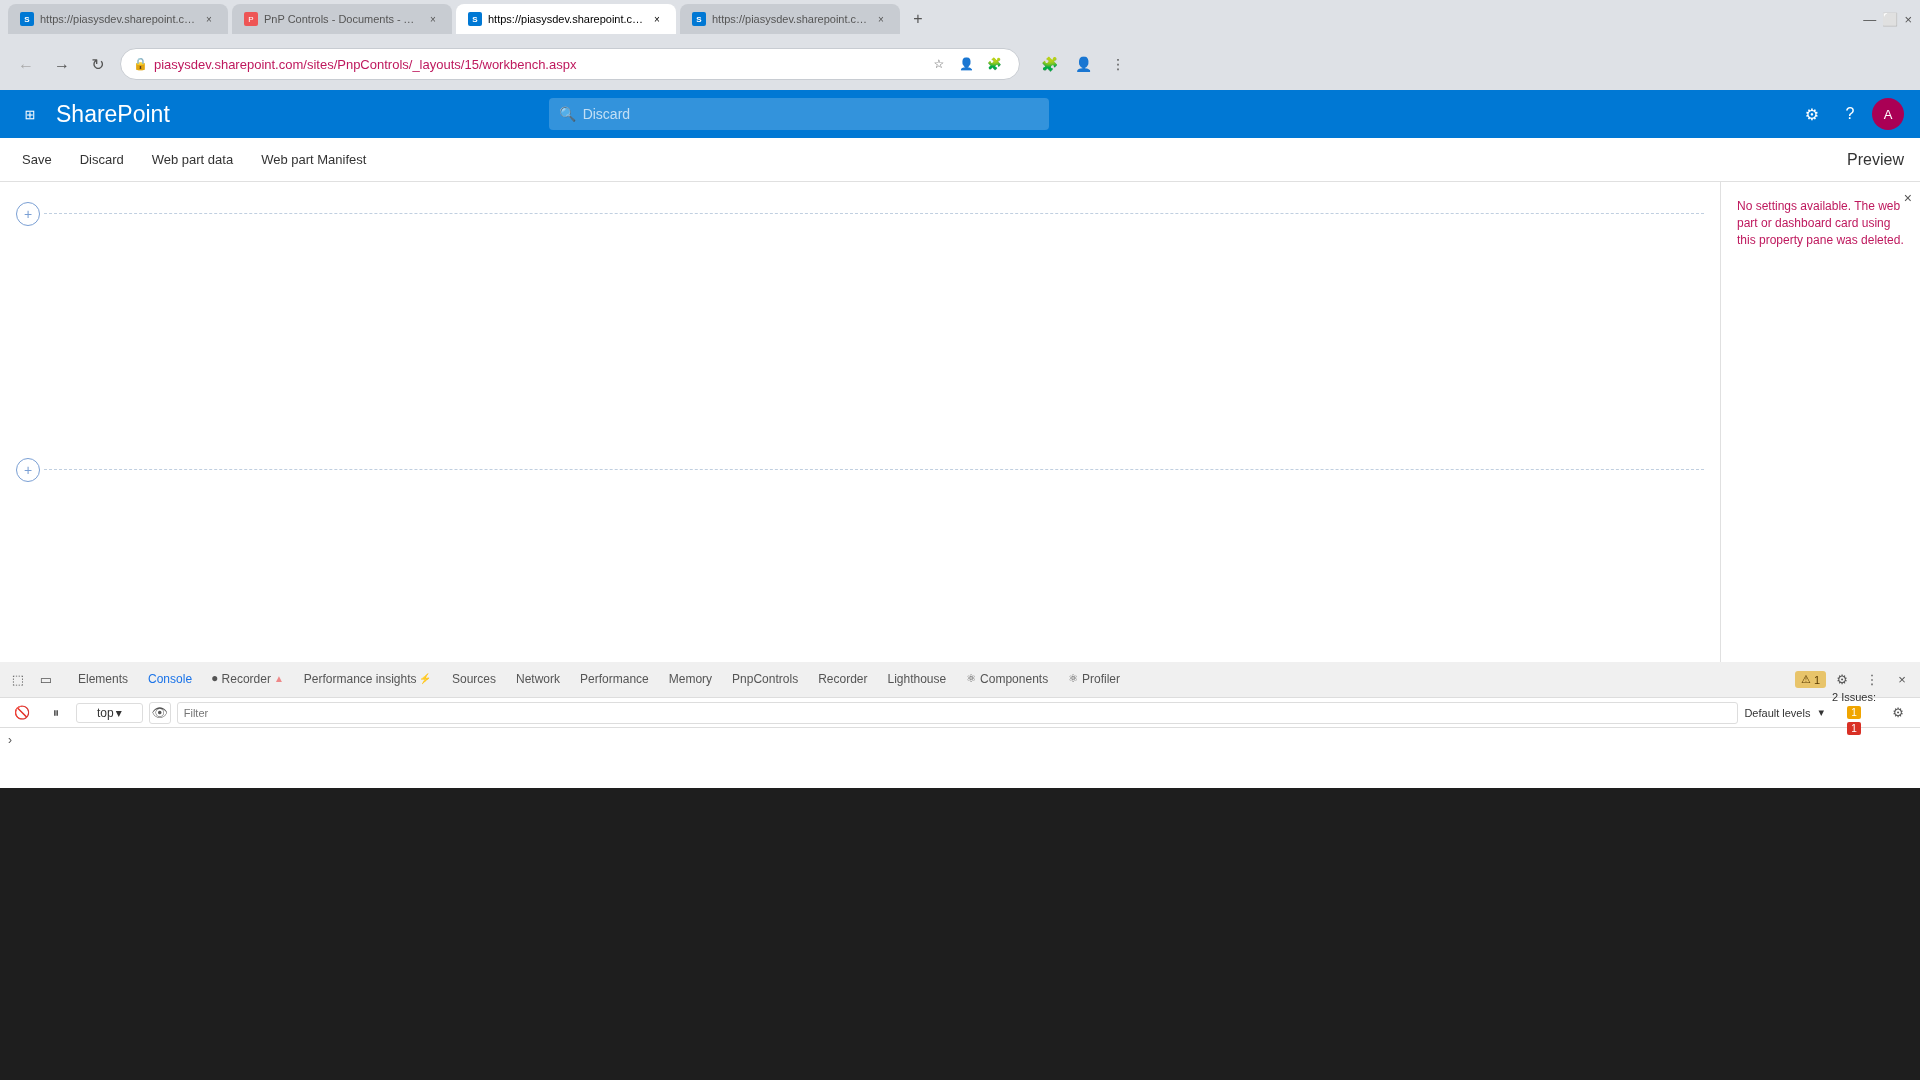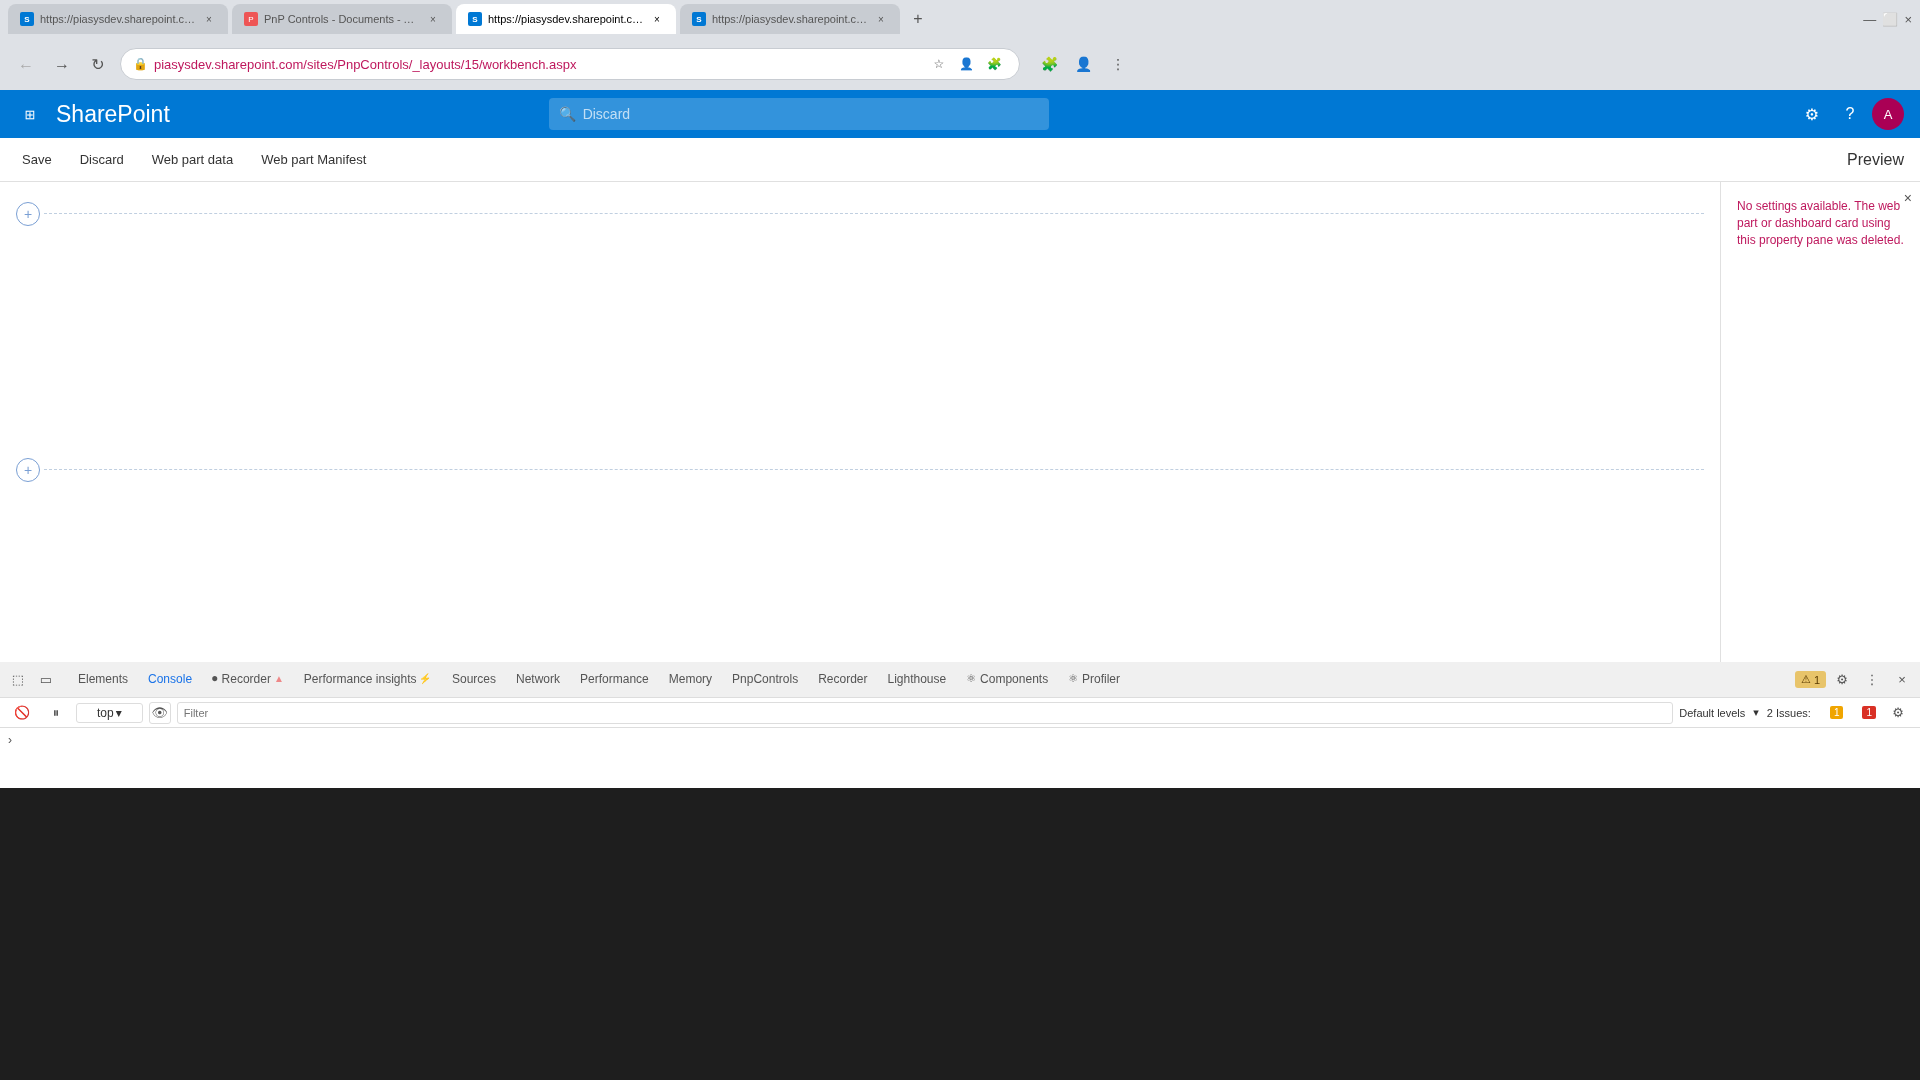--- a/index.html
+++ b/index.html
@@ -60,21 +60,21 @@
     .devtools-tab-icon { margin-right: 4px; font-size: 11px; }
     .devtools-left-icons { display: flex; gap: 0; margin-right: 8px; }
     .devtools-icon-btn { width: 28px; height: 28px; display: flex; align-items: center; justify-content: center; cursor: pointer; color: #555; font-size: 13px; border-radius: 3px; }
     .devtools-right-icons { margin-left: auto; display: flex; gap: 2px; align-items: center; }
 
     .devtools-console-bar { display: flex; align-items: center; height: 30px; background: #fff; border-bottom: 1px solid #ddd; padding: 0 8px; gap: 6px; }
     .console-top-select { display: flex; align-items: center; gap: 2px; font-size: 12px; color: #333; cursor: pointer; border: 1px solid #ddd; border-radius: 3px; padding: 2px 20px; background: #fff; }
     .filter-input { flex: 1; height: 22px; border: 1px solid #ddd; border-radius: 3px; padding: 0 6px; font-size: 11px; color: #555; background: #fff; }
     .eye-btn { width: 22px; height: 22px; display: flex; align-items: center; justify-content: center; cursor: pointer; color: #555; font-size: 13px; border-radius: 3px; border: 1px solid #ddd; }
     .default-levels { font-size: 11px; color: #333; display: flex; align-items: center; gap: 8px; cursor: pointer; white-space: nowrap; }
-    .issues-badge { display: flex; align-items: center; gap: 19px; font-size: 11px; color: #333; }
+    .issues-badge { display: flex; align-items: center; gap: 3px; font-size: 11px; color: #333; flex-direction: column; }
     .badge-warn { background: #f0a500; color: #fff; border-radius: 2px; padding: 1px 4px; font-size: 10px; }
     .badge-err { background: #d93025; color: #fff; border-radius: 2px; padding: 1px 4px; font-size: 10px; }
 
     .devtools-console-content { min-height: 60px; background: #fff; padding: 4px 8px; }
     .console-arrow { color: #555; font-size: 12px; cursor: pointer; }
 
     .main-layout { display: flex; flex-direction: column; height: calc(1080px - 90px); }
     .page-area { flex: 1; display: flex; flex-direction: column; background: #fff; }
     .devtools-section { background: #f8f8f8; }
     .below-devtools { flex: 1; background: #1e1e1e; }

